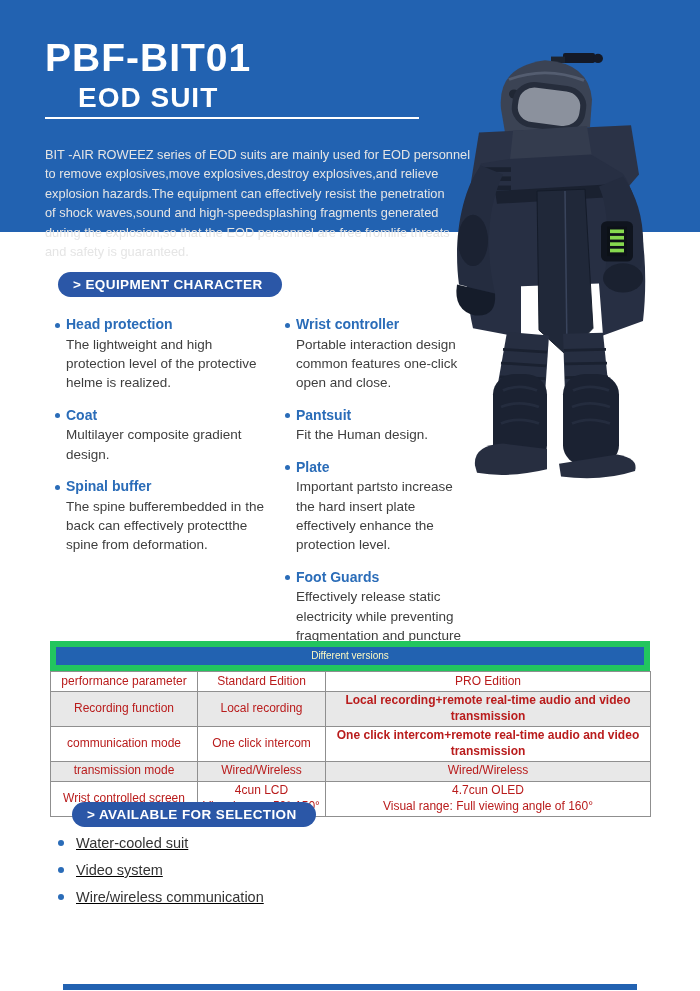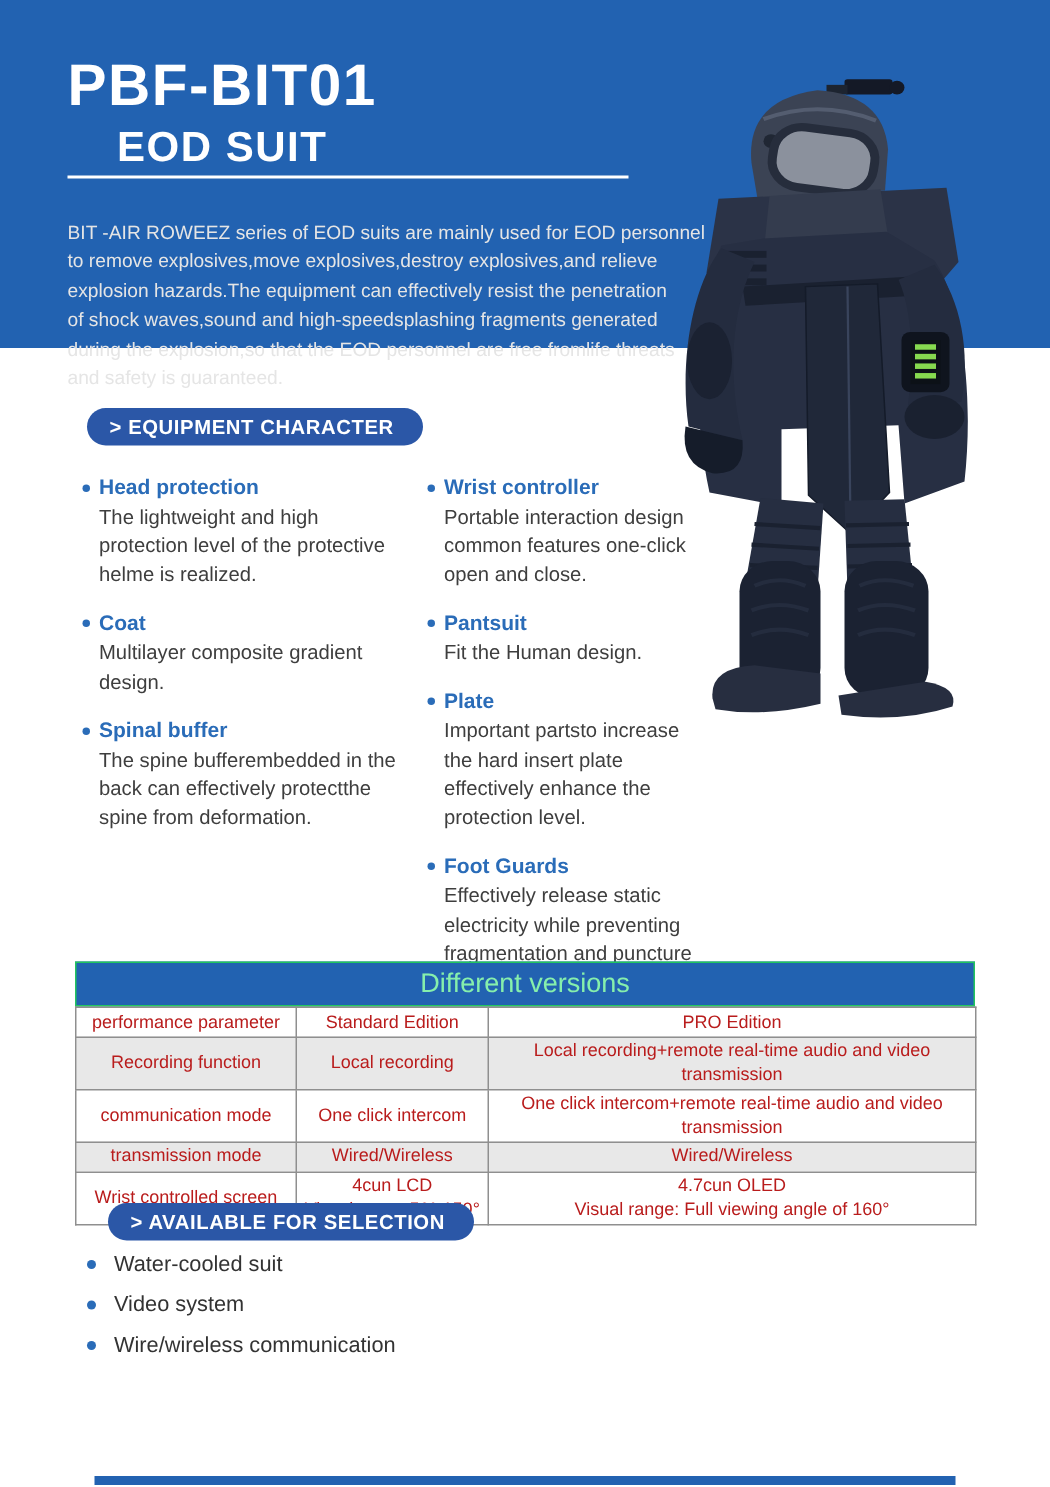--- a/index.html
+++ b/index.html
@@ -32,31 +32,31 @@
   .ftitle{position:relative;font-size:14px;font-weight:bold;color:#2a6cb8;
           line-height:19.5px;padding-left:11px;margin-top:12px;}
   .ftitle::before{content:"";position:absolute;left:0;top:7.5px;width:5px;height:5px;
           border-radius:50%;background:#2a6cb8;}
   .fbody{font-size:13.5px;color:#3e3e3e;line-height:19.4px;padding-left:11px;}
   .fcol-left .fbody{width:205px;}
   .fcol-right .fbody{width:175px;}
 
   
   .tbl-wrap{position:absolute;left:50px;top:641px;width:600px;}
-  .tbl-title{background:#2262b1;color:#86efac;text-align:center;font-size:18px;
-             padding:3px 0 4px;border:1px solid #22c55e;}
+  .tbl-title{background:#2262b1;color:#fef9c3;text-align:center;font-size:10px;
+             padding:3px 0 4px;border:6px solid #22c55e;}
   table.versions{border-collapse:collapse;width:600px;table-layout:fixed;}
   table.versions td{border:1px solid #8f8f8f;text-align:center;vertical-align:middle;
              color:#b91c1c;font-size:12px;padding:1.5px 2px;line-height:1.3;white-space:pre-line;}
   table.versions col.c1{width:147px;} table.versions col.c2{width:128px;} table.versions col.c3{width:325px;}
   tr.alt td{background:#e8e8e8;}
-  td.small{font-size:10.6px;}
-
-  
-  .options{position:absolute;left:58px;top:836px;}
+  td.small{font-size:10.6px;font-weight:bold;}
+
+  
+  .options{position:absolute;left:58px;top:836px;text-decoration:underline;}
   .opt{position:relative;font-size:14.5px;color:#333;padding-left:18px;margin-bottom:13px;line-height:14px;}
   .opt::before{content:"";position:absolute;left:0;top:4px;width:6px;height:6px;border-radius:50%;background:#2a6cb8;}
 
   
   .footer-bar{position:absolute;left:63px;top:984px;width:574px;height:6px;background:#2262b1;}
 </style>
 </head>
 <body>
 
 <div class="page">

